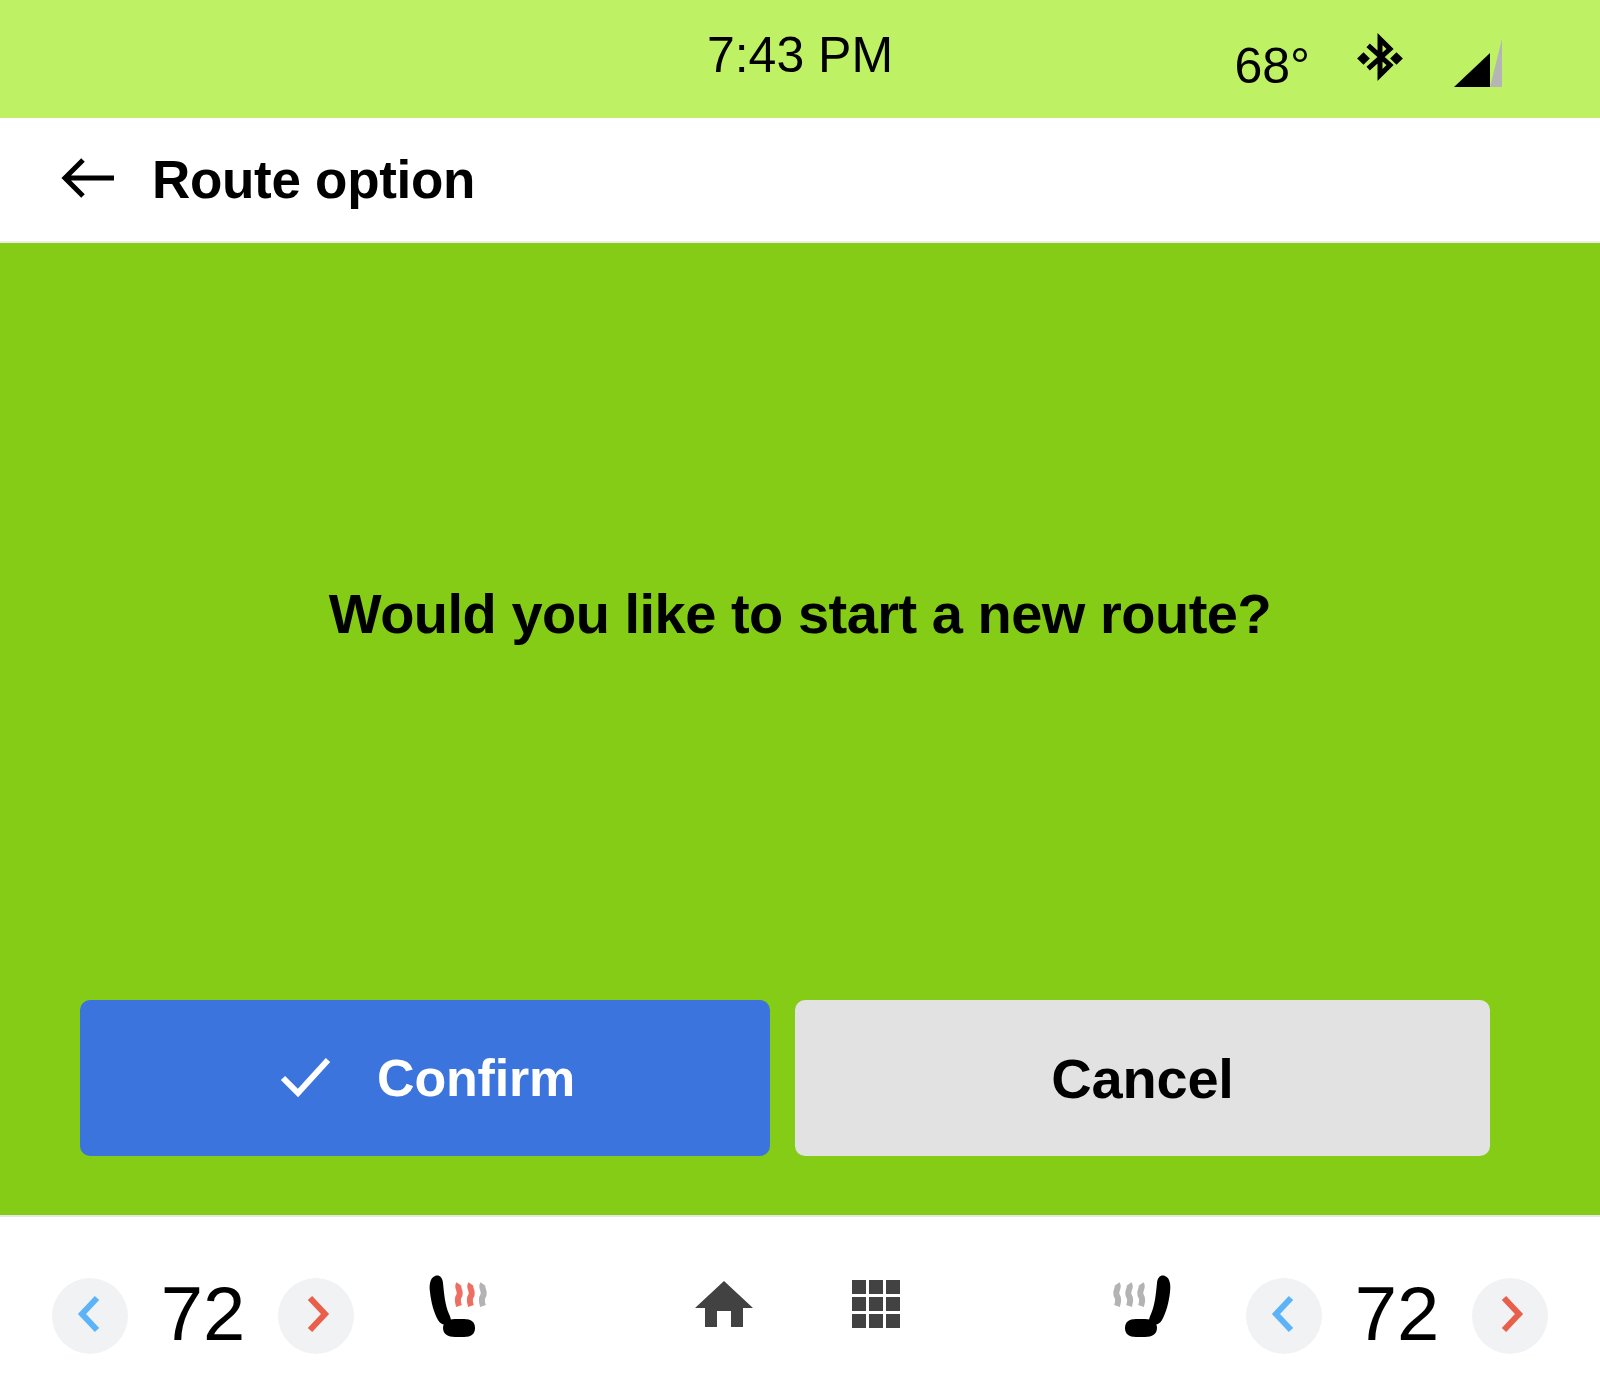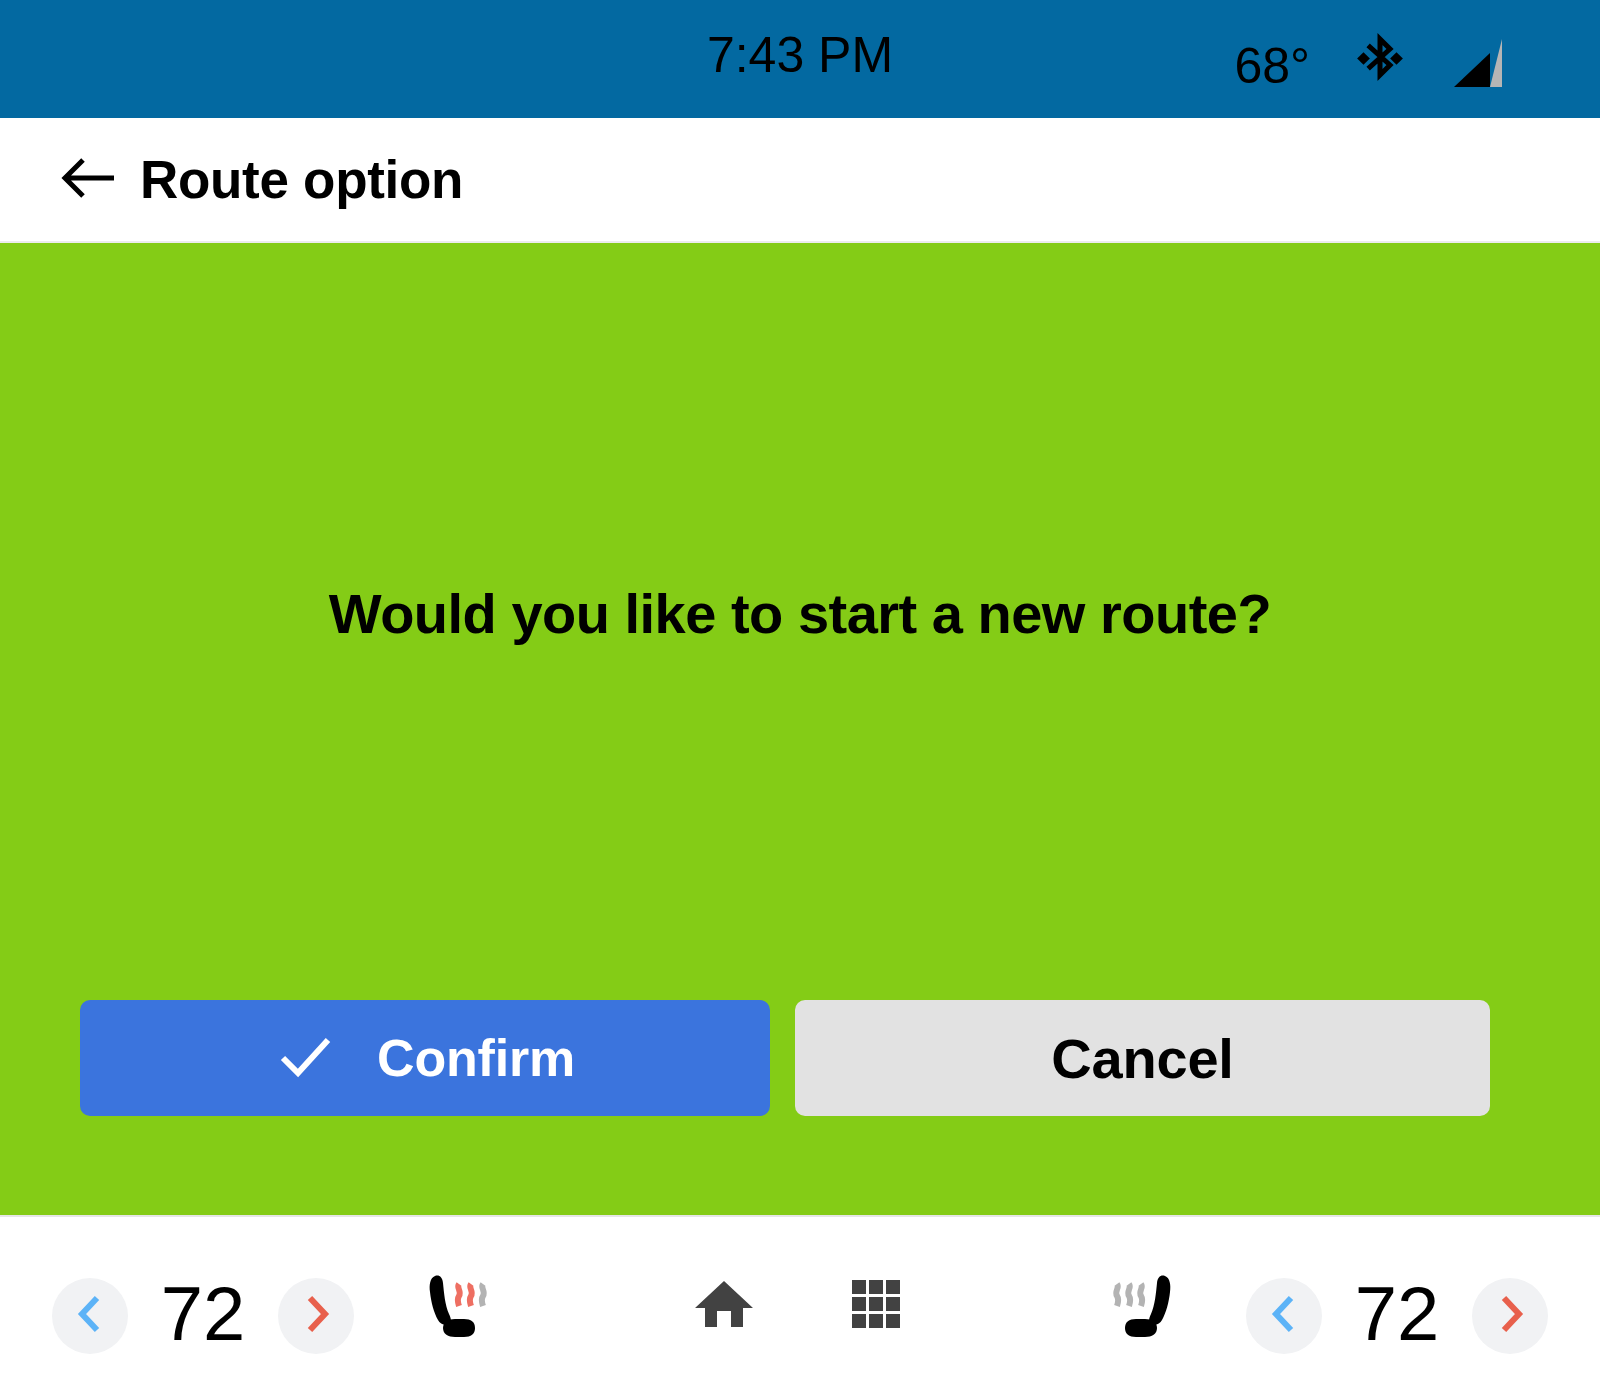--- a/index.html
+++ b/index.html
@@ -22,21 +22,21 @@
     display: flex;
     flex-direction: column;
   }
 
   
   .status-bar {
     position: relative;
     height: 118px;
     flex: 0 0 118px;
     width: 100%;
-    background: #0369a1;
+    background: #bef264;
     padding-left: 9px;
   }
   .status-time {
     position: absolute;
     left: 0; right: 0;
     top: 26px;
     text-align: center;
     font-size: 50px;
     font-weight: 500;
     color: #000000;
@@ -82,21 +82,21 @@
     justify-content: center;
     flex: 0 0 auto;
     cursor: pointer;
     background: transparent;
     border: none;
   }
   .header-title {
     font-size: 53px;
     font-weight: 700;
     color: #000000;
-    margin-left: 20px;
+    margin-left: 32px;
     letter-spacing: -0.3px;
   }
 
   
   .main {
     position: relative;
     flex: 1 1 auto;
     width: 100%;
     background: #84cc16;
   }
@@ -113,21 +113,21 @@
 
   .actions {
     position: absolute;
     left: 80px;
     top: 757px;
     width: 1410px;
     display: flex;
     gap: 25px;
   }
   .btn {
-    height: 116px;
+    height: 156px;
     border-radius: 10px;
     border: none;
     display: flex;
     align-items: center;
     justify-content: center;
     cursor: pointer;
     font-family: inherit;
   }
   .btn-confirm {
     flex: 0 0 690px;

